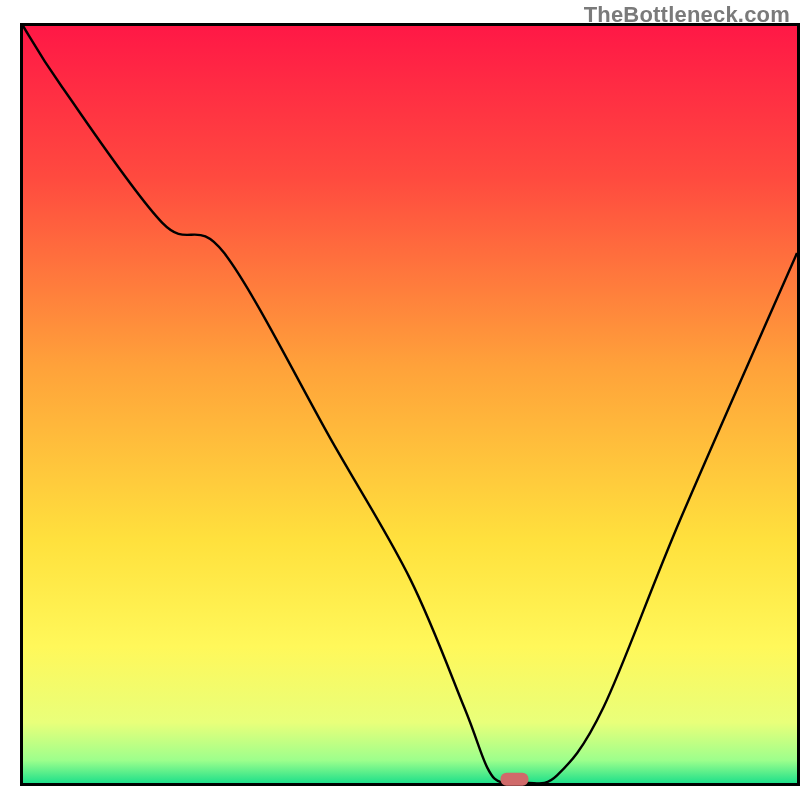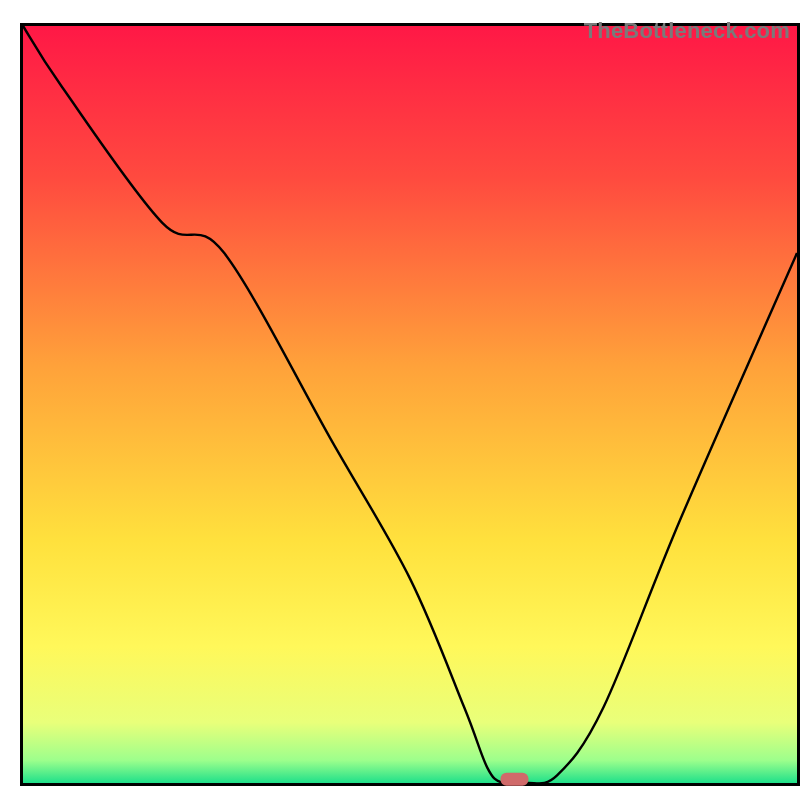--- a/index.html
+++ b/index.html
@@ -10,21 +10,21 @@
     overflow: hidden;
     background: #fff;
   }
   .frame {
     position: relative;
     width: 800px;
     height: 800px;
   }
   .watermark {
     position: absolute;
-    top: 18px;
+    top: 2px;
     right: 10px;
     font-family: Arial, Helvetica, sans-serif;
     font-size: 22px;
     font-weight: 600;
     color: #7a7a7a;
     letter-spacing: 0.2px;
   }
   svg {
     display: block;
   }

